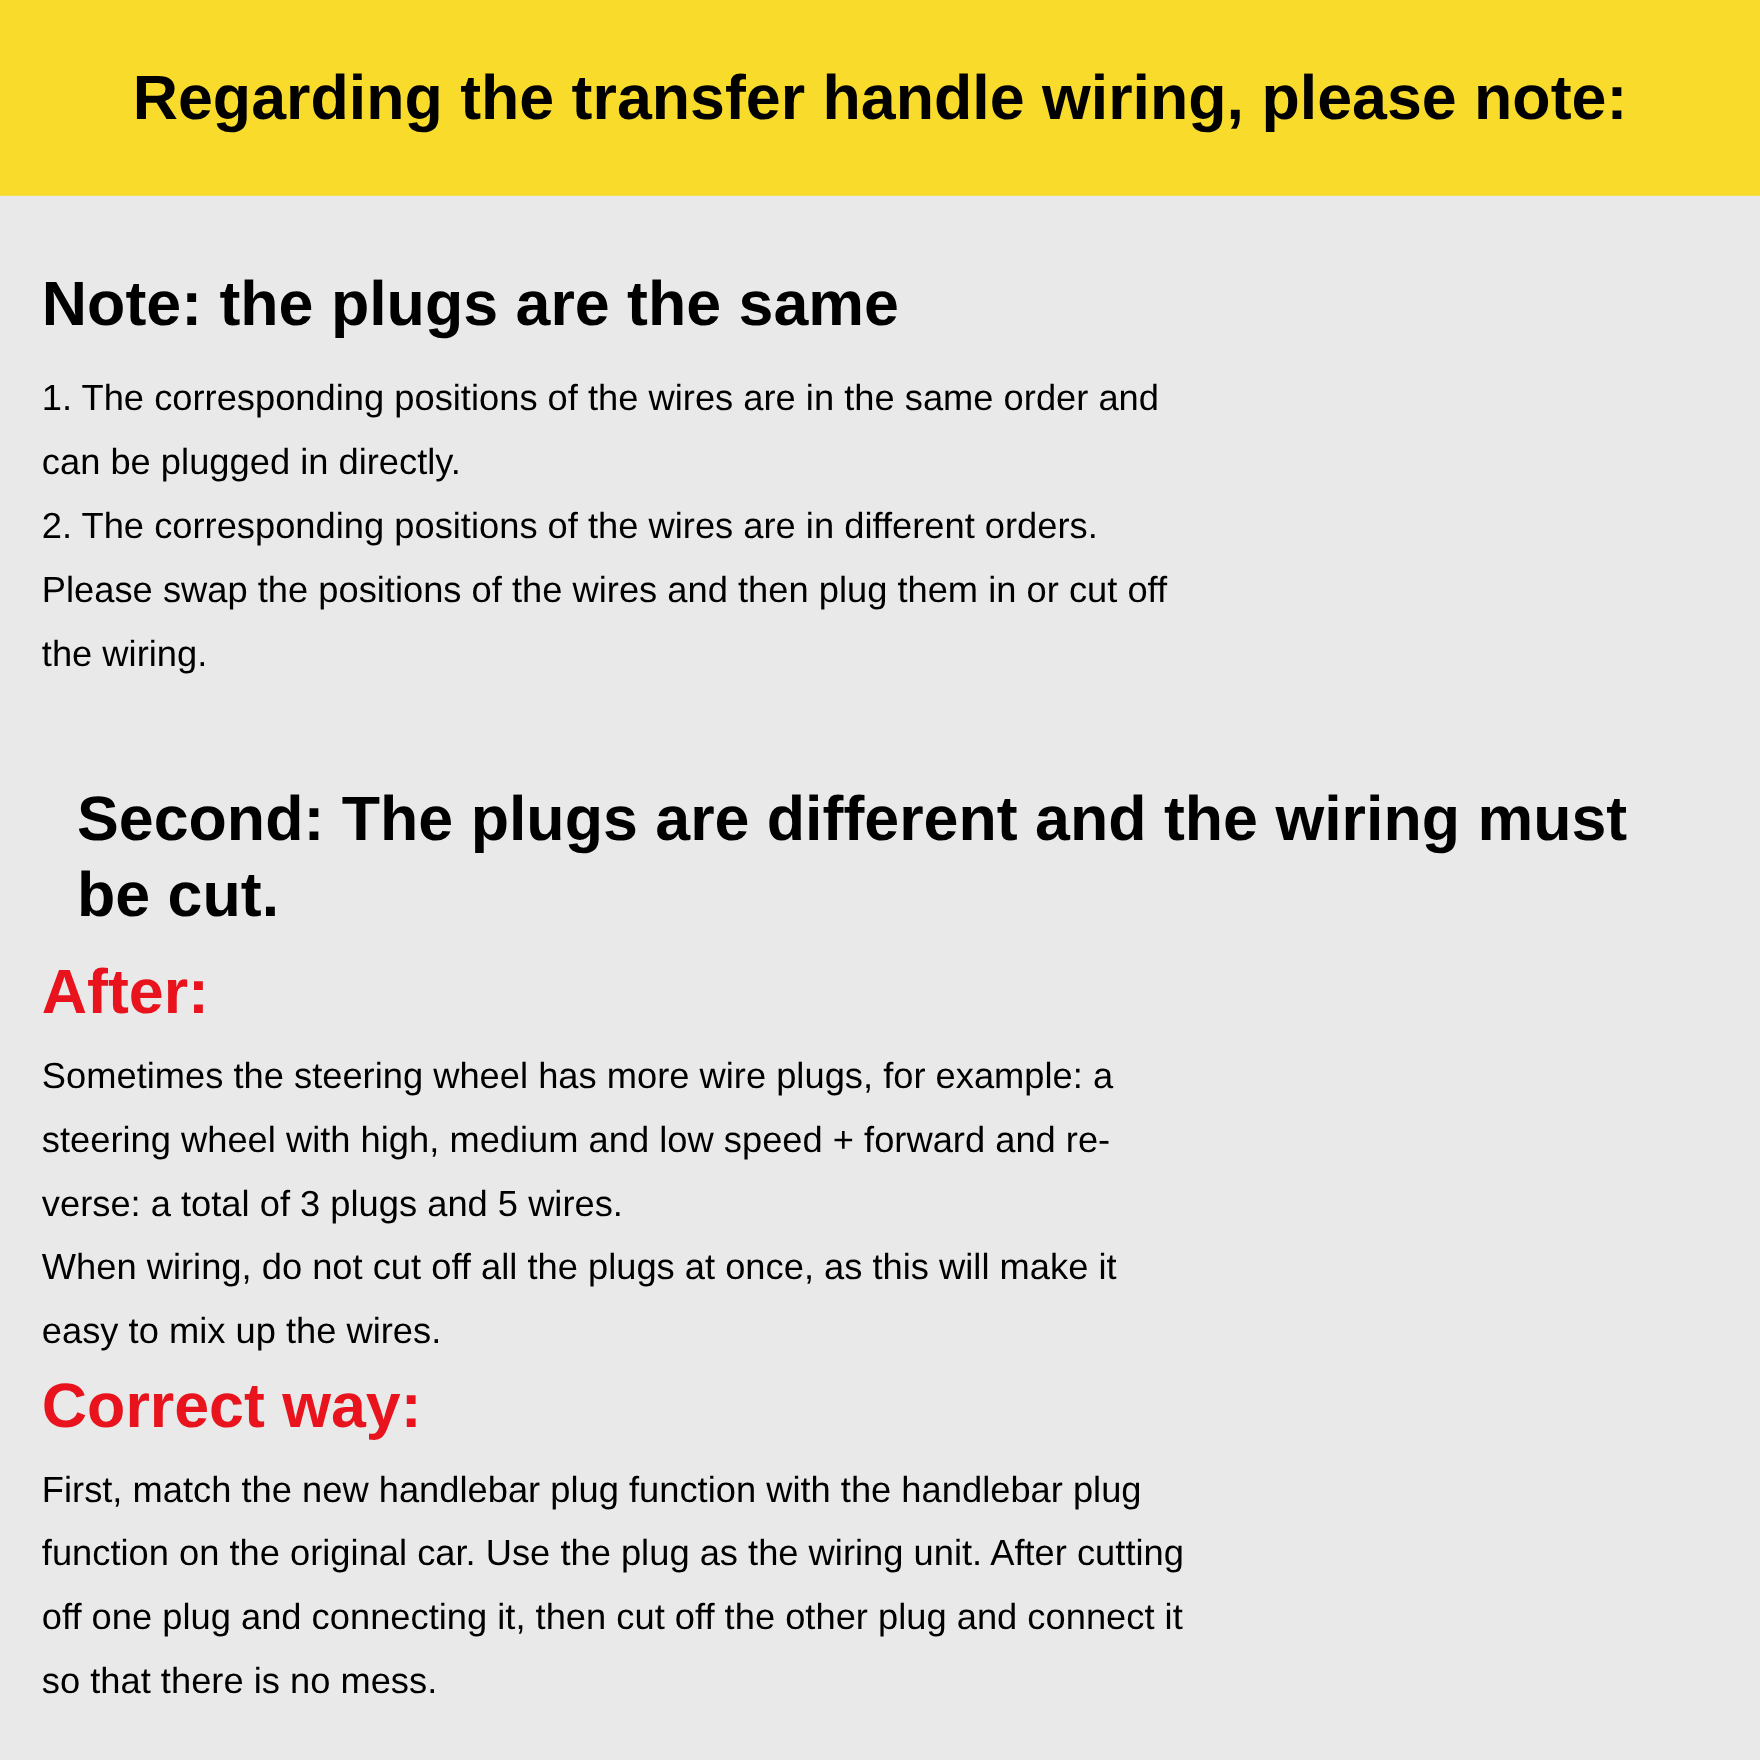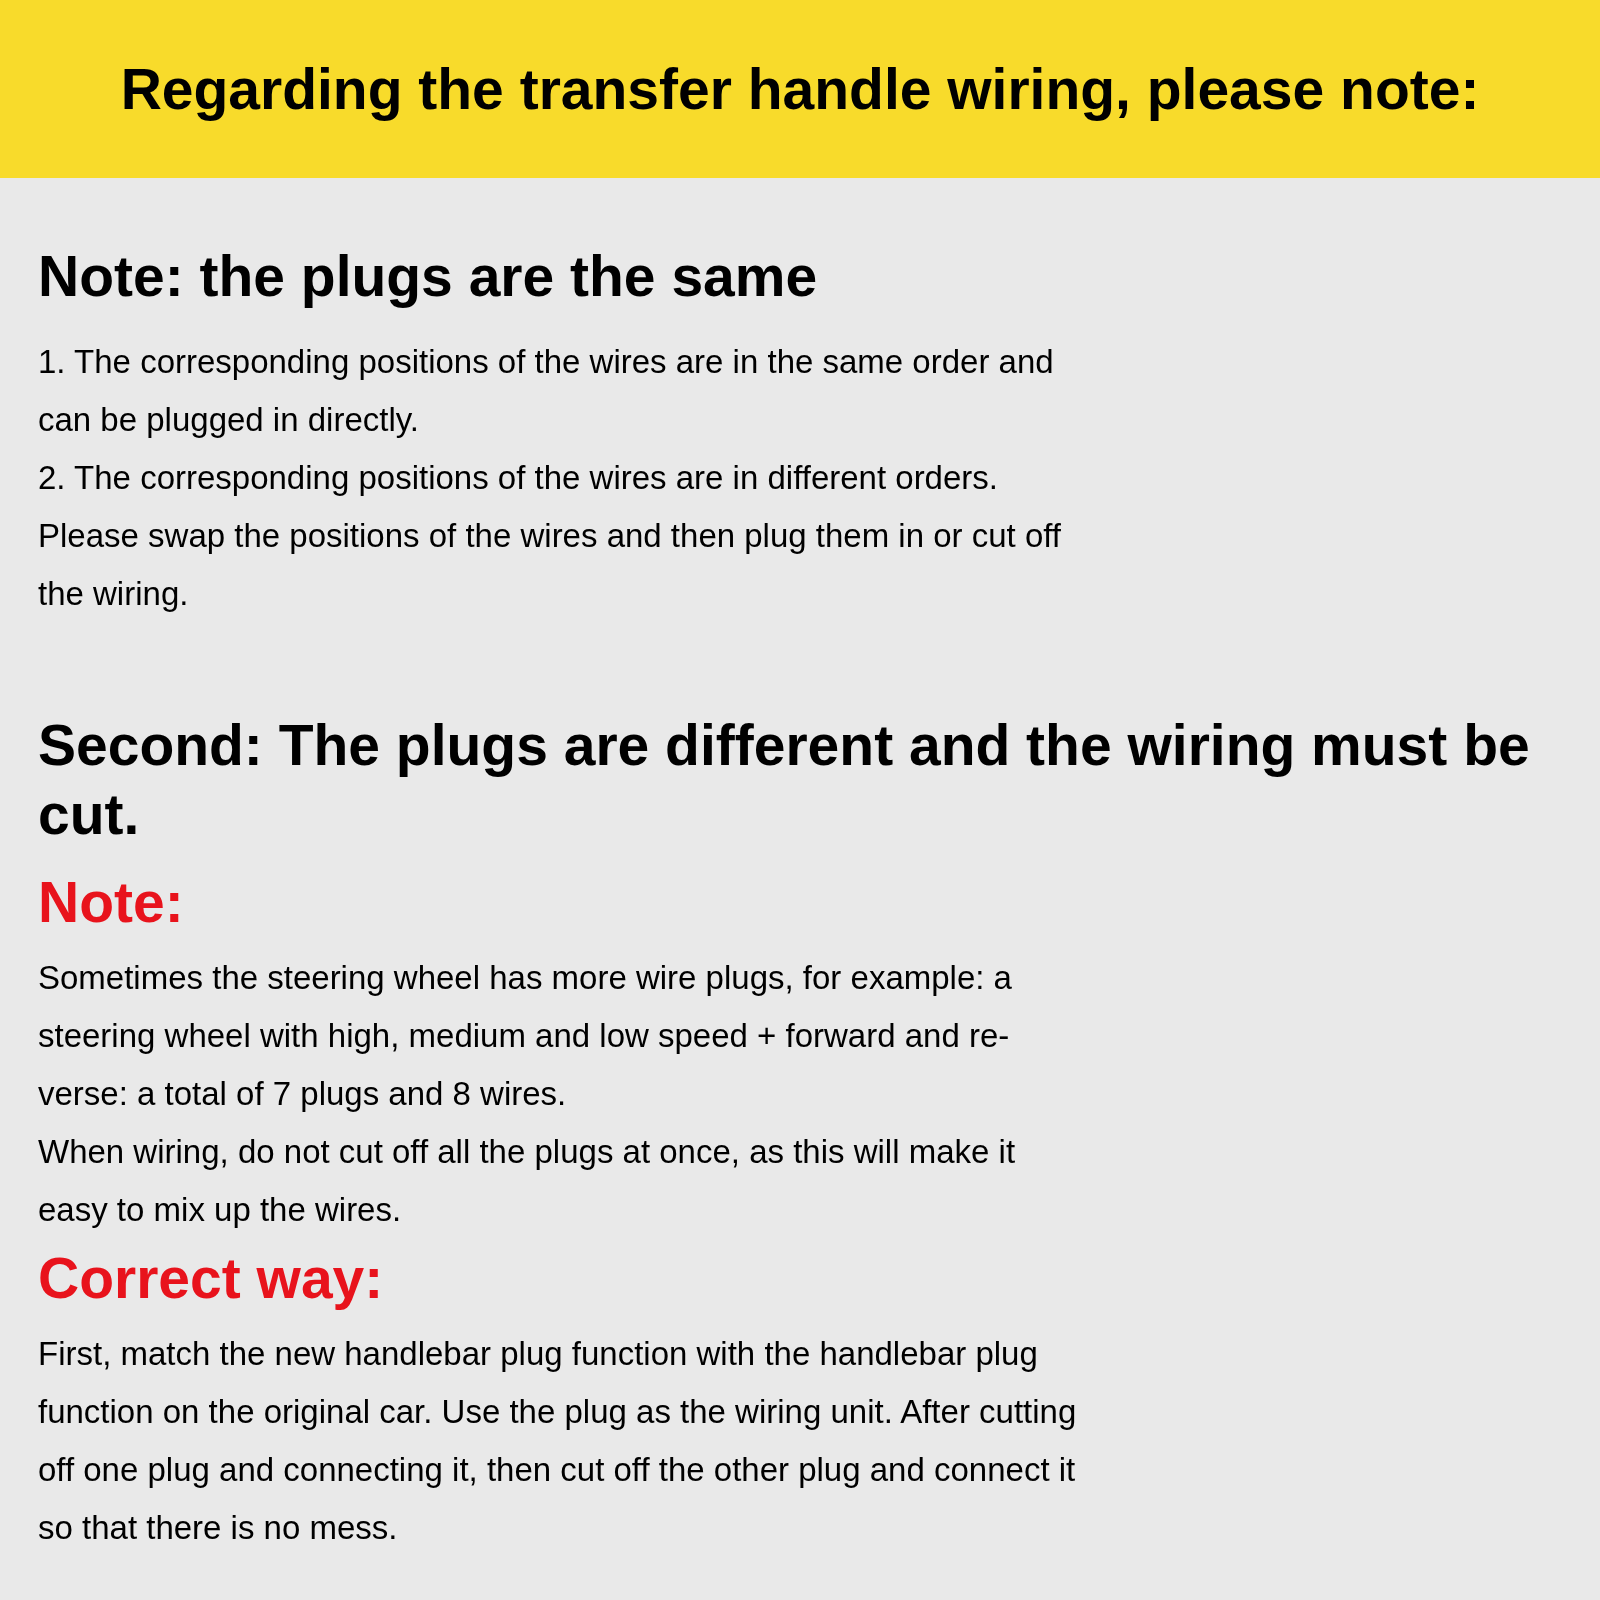--- a/index.html
+++ b/index.html
@@ -39,20 +39,21 @@
   }
   .doc h2 {
     margin: 0 0 22px 0;
     font-size: 57px;
     line-height: 69px;
     font-weight: bold;
     color: #000;
   }
   .doc h2.gap-before {
     margin-top: 88px;
+    margin-left: 32px;
   }
   .doc h3.red {
     margin: 8px 0 16px 0;
     font-size: 57px;
     line-height: 62px;
     font-weight: bold;
     color: var(--accent-red, #E8131C);
   }
   .doc p.body-text {
     margin: 0;
@@ -70,24 +71,24 @@
 </header>
 
 <main class="doc">
     <h2>Note: the plugs are the same</h2>
     <p class="body-text">1. The corresponding positions of the wires are in the same order and
 can be plugged in directly.
 2. The corresponding positions of the wires are in different orders.
 Please swap the positions of the wires and then plug them in or cut off
 the wiring.</p>
     <h2 class="gap-before">Second: The plugs are different and the wiring must be cut.</h2>
-    <h3 class="red">Note:</h3>
+    <h3 class="red">After:</h3>
     <p class="body-text">Sometimes the steering wheel has more wire plugs, for example: a
 steering wheel with high, medium and low speed + forward and re-
-verse: a total of 7 plugs and 8 wires.
+verse: a total of 3 plugs and 5 wires.
 When wiring, do not cut off all the plugs at once, as this will make it
 easy to mix up the wires.</p>
     <h3 class="red">Correct way:</h3>
     <p class="body-text">First, match the new handlebar plug function with the handlebar plug
 function on the original car. Use the plug as the wiring unit. After cutting
 off one plug and connecting it, then cut off the other plug and connect it
 so that there is no mess.</p>
   </main>
 
 </body></html>

